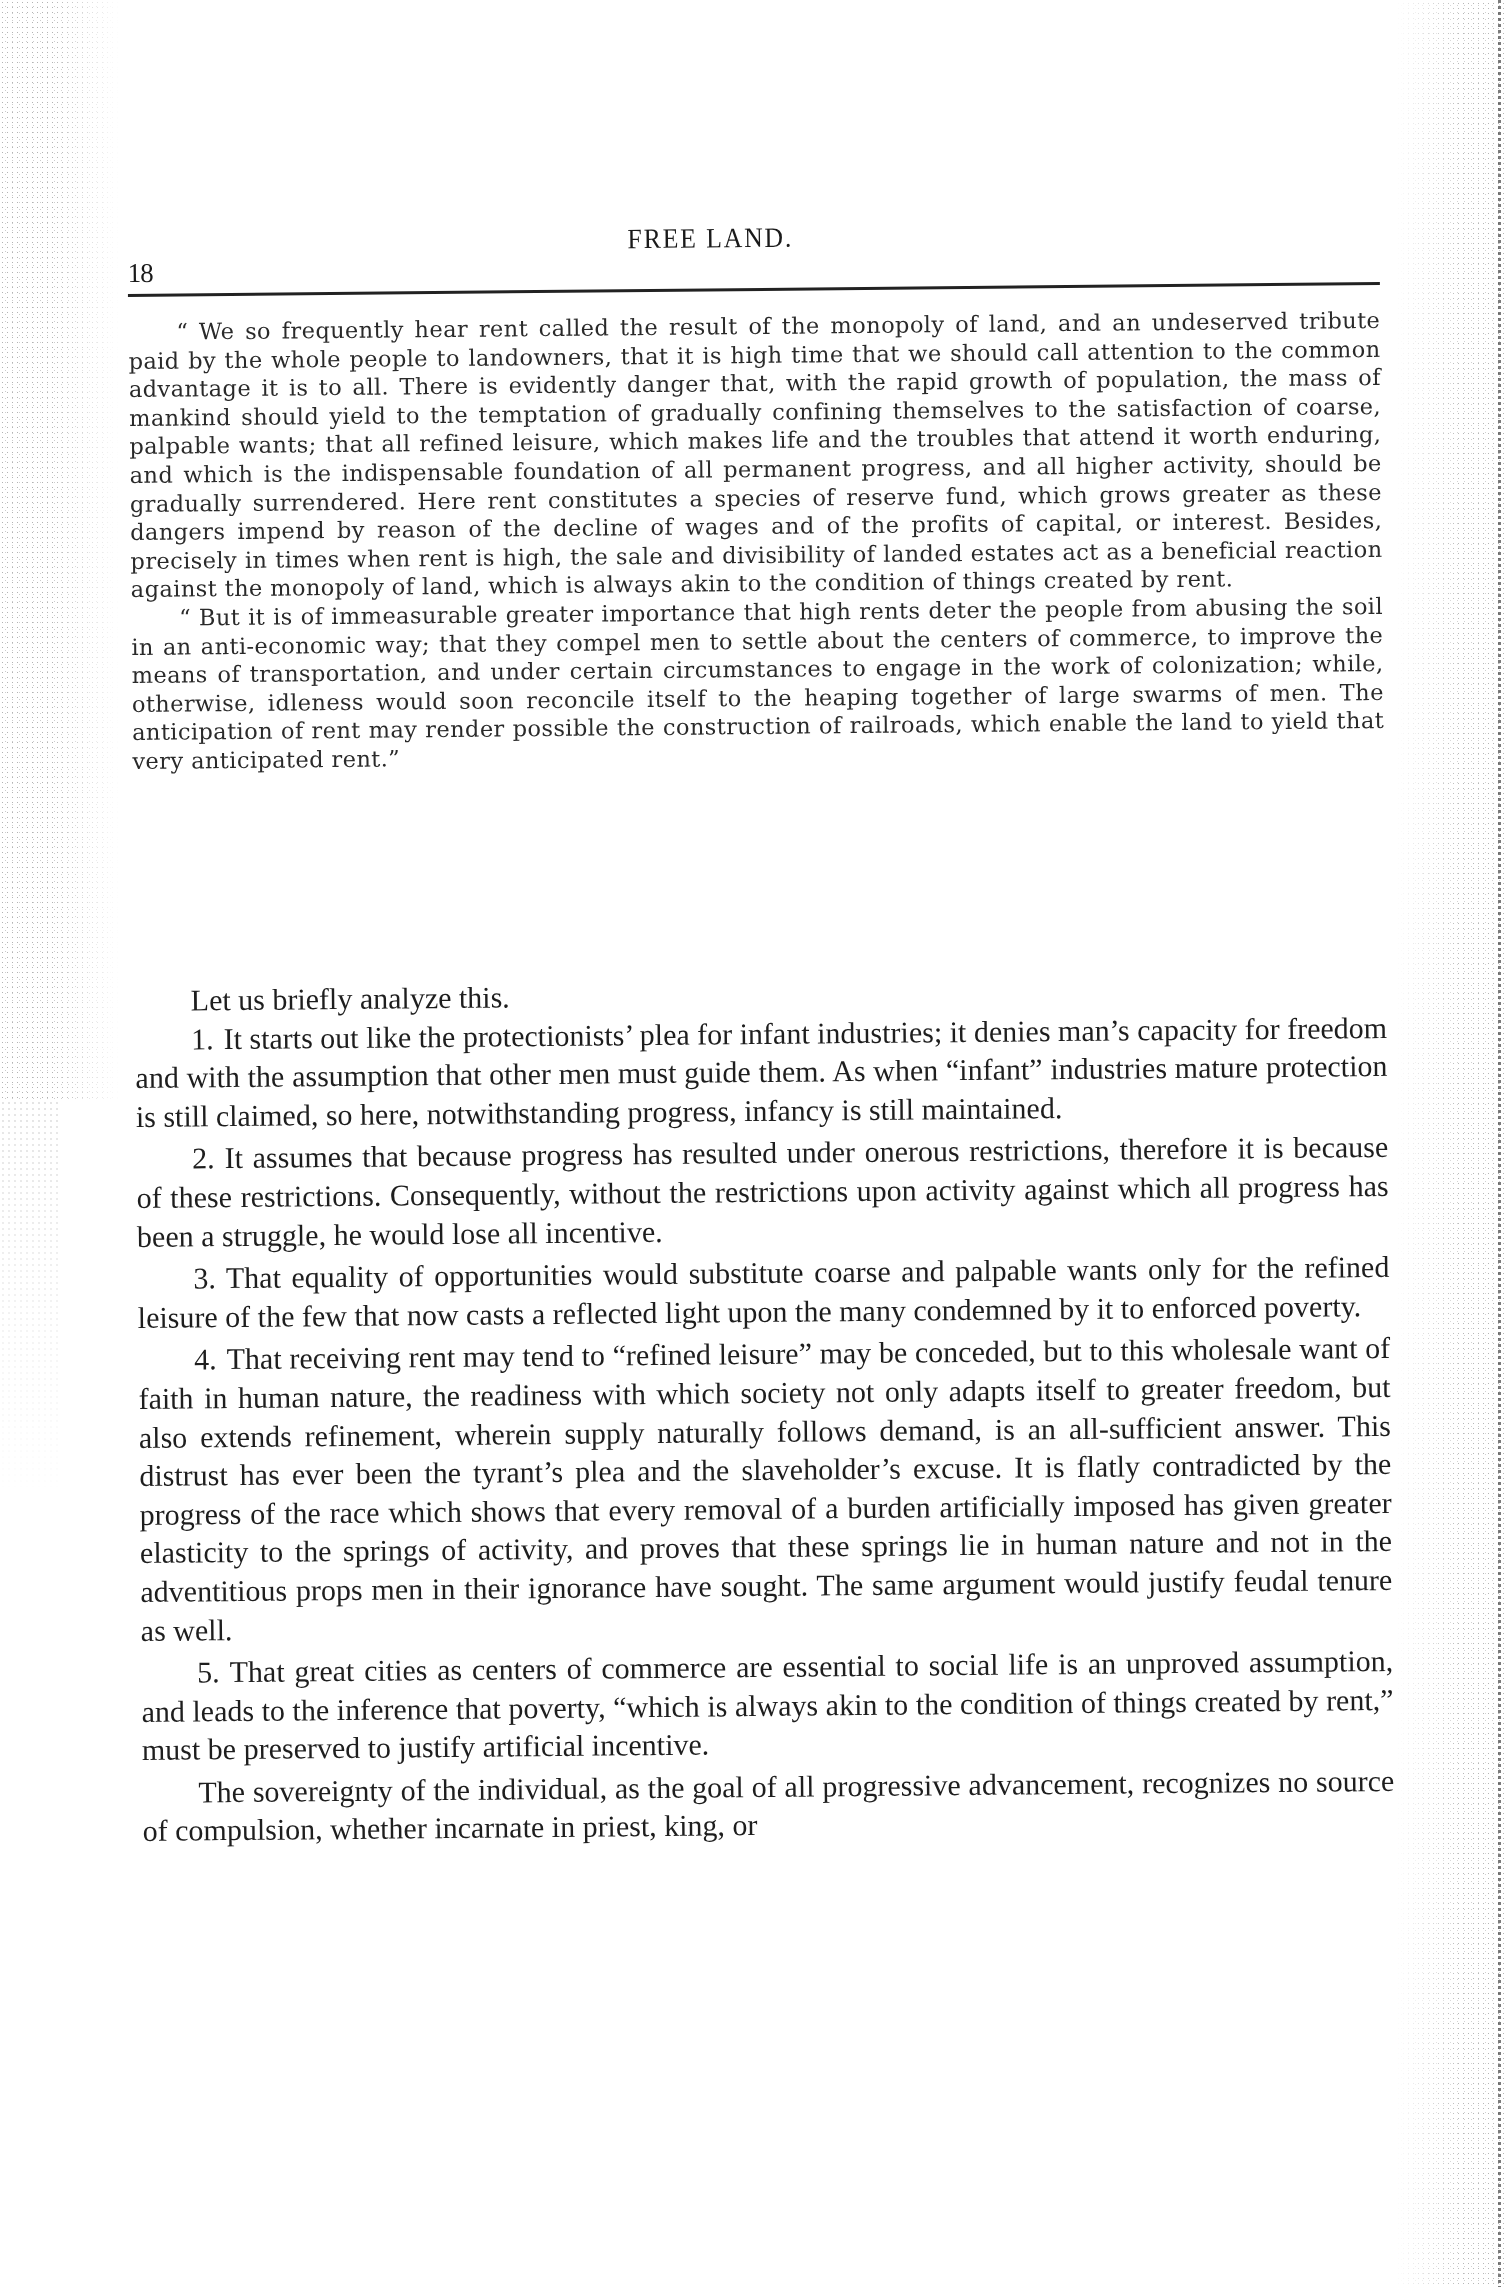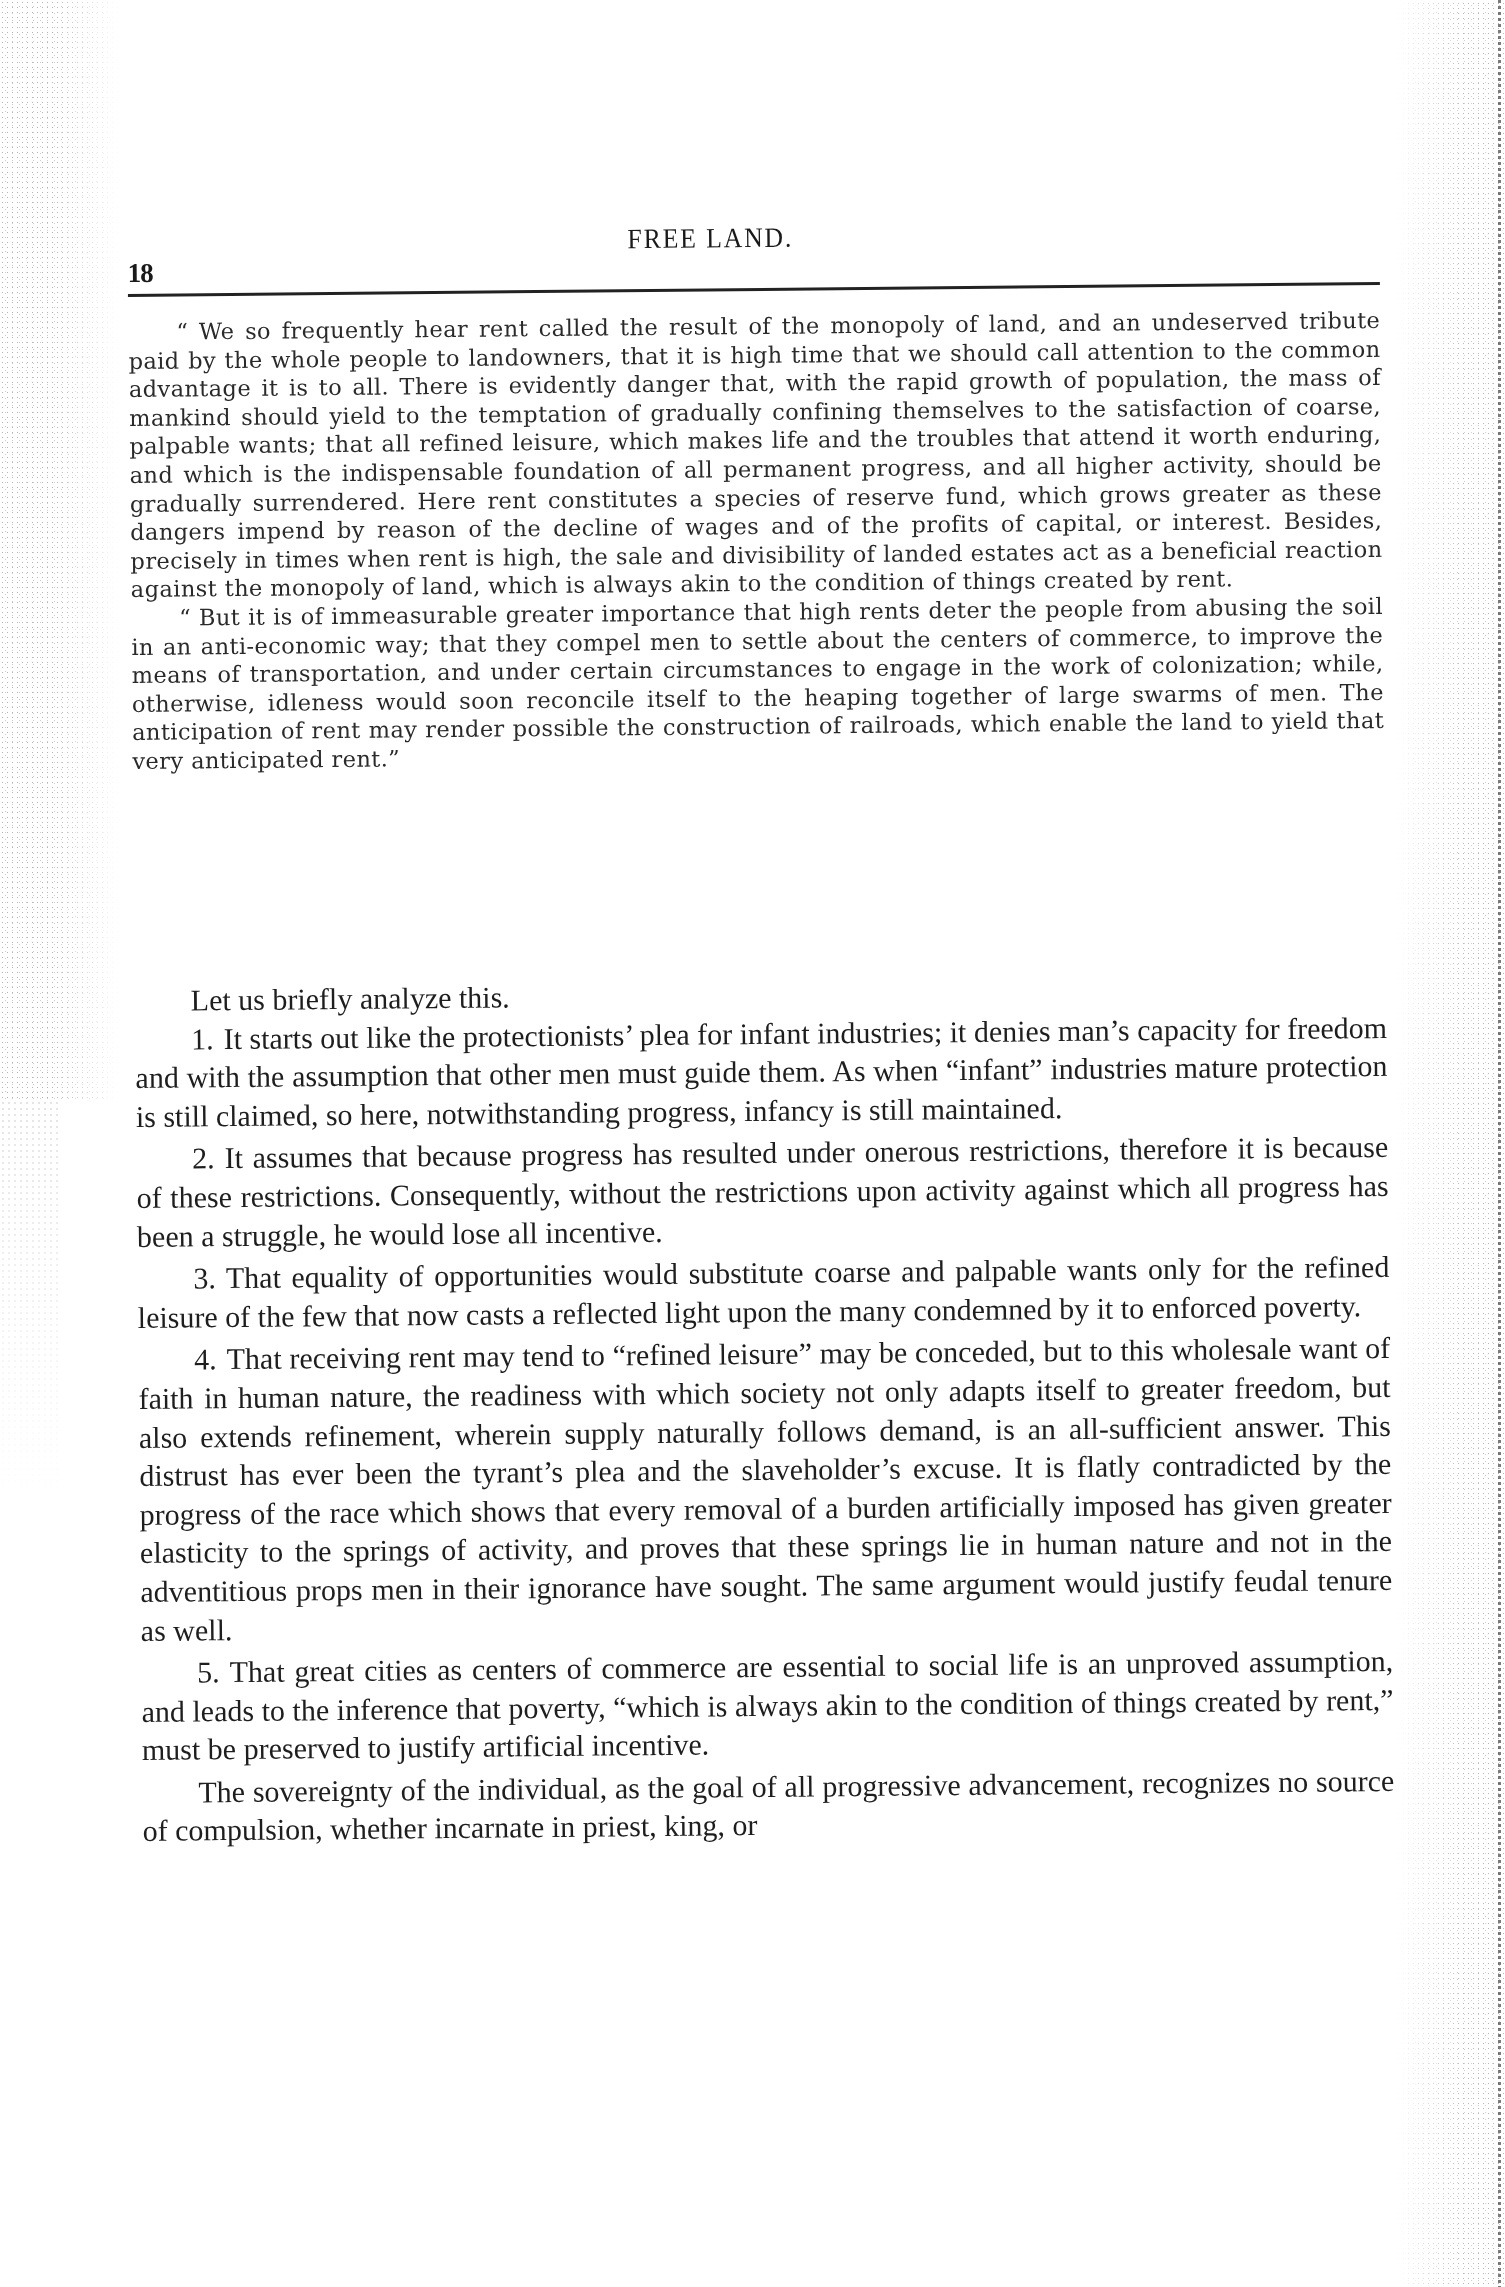--- a/index.html
+++ b/index.html
@@ -65,21 +65,21 @@
     top: 228px;
     left: 0;
     width: 1252px;
     height: 40px;
   }
   .page-number {
     position: absolute;
     left: 0;
     top: 30px;
     font-size: 27px;
-    font-weight: bold;
+    font-weight: normal;
     letter-spacing: -1px;
   }
   .head-title {
     position: absolute;
     left: 500px;
     top: 0;
     font-size: 28px;
     letter-spacing: 2px;
     transform: scaleX(0.92);
     transform-origin: left;

